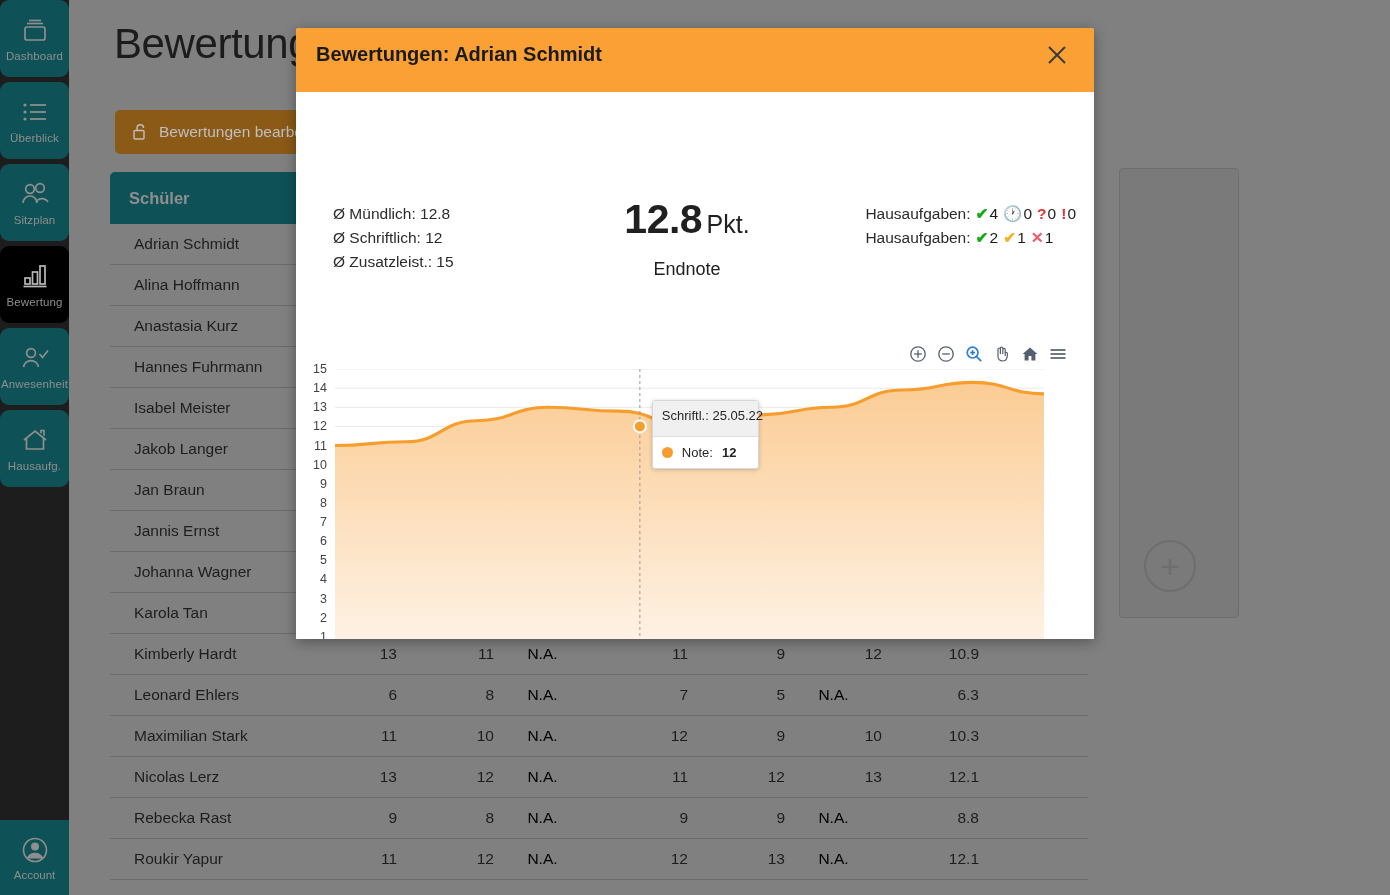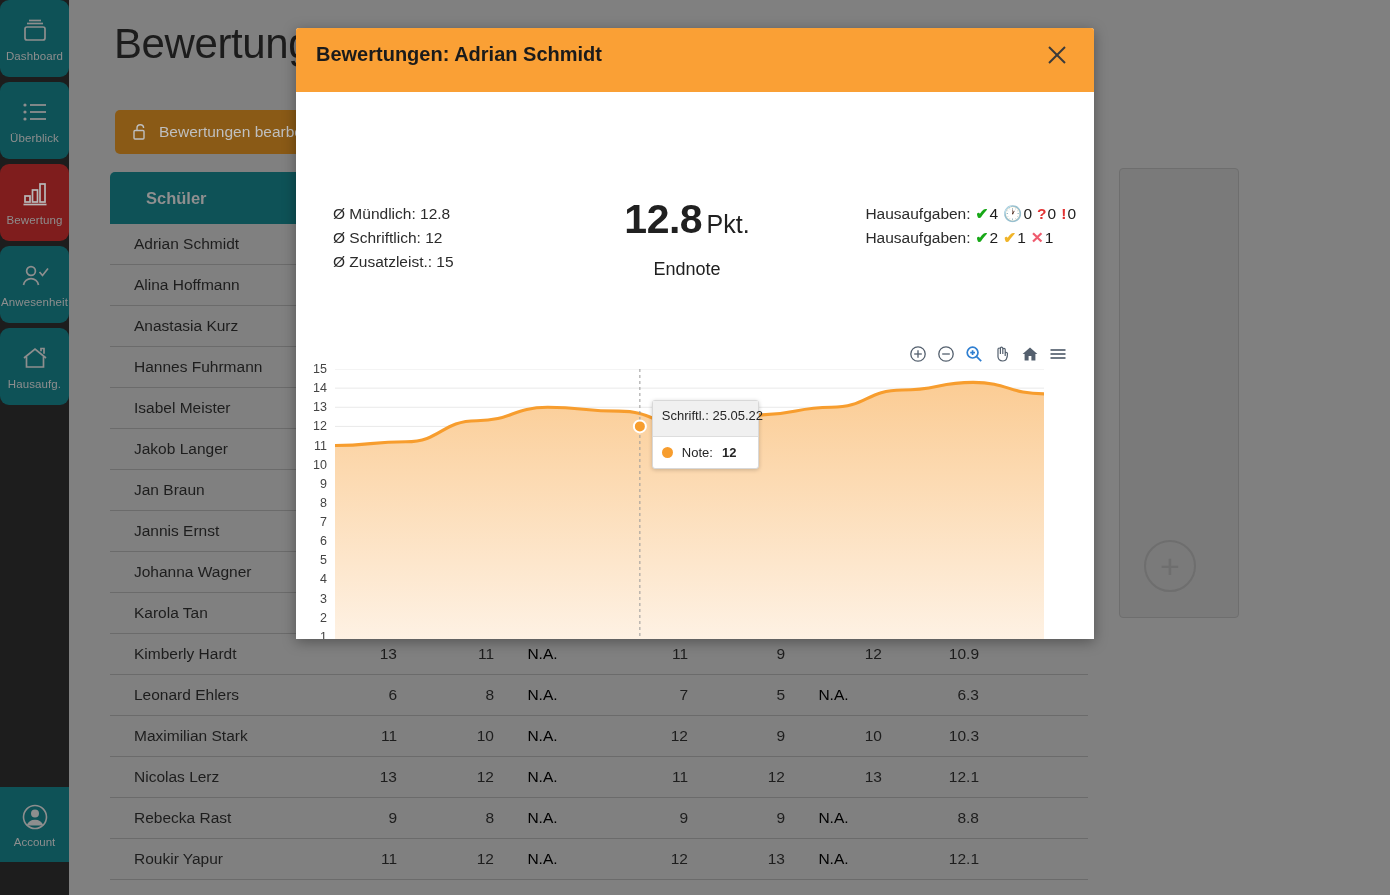--- a/index.html
+++ b/index.html
@@ -21,31 +21,30 @@
   .nav-item {
     width: 69px; height: 77px;
     background: #0e5257;
     border-radius: 9px;
     display: flex; flex-direction: column;
     align-items: center; justify-content: center;
     margin-bottom: 5px;
     color: #8e8e8e;
     cursor: pointer;
   }
-  .nav-item.active { background: #7f1d1d; }
+  .nav-item.active { background: #000000; }
   .nav-item .nav-ic { height: 30px; display: flex; align-items: center; justify-content: center; }
   .nav-item .nav-lb { font-size: 11.5px; margin-top: 5px; letter-spacing: .1px; }
   .nav-spacer { flex: 1 1 auto; }
   .nav-account {
     width: 69px; height: 75px;
     background: #0e5257;
     display: flex; flex-direction: column;
     align-items: center; justify-content: center;
     color: #8e8e8e; cursor: pointer;
-    margin-bottom: 33px;
   }
   .nav-account .nav-lb { font-size: 11.5px; margin-top: 4px; }
   svg.ic { display: block; }
 
   
   .page {
     position: absolute; left: 69px; top: 0;
     width: 1321px; height: 895px;
     background: #808080;
     overflow: hidden;
@@ -67,21 +66,21 @@
   .table-wrap {
     position: absolute; left: 41px; top: 172px;
     width: 978px;
   }
   .thead {
     height: 52px; background: #0e5257;
     border-radius: 5px 5px 0 0;
     display: flex; align-items: center;
     color: #8f8f8f; font-weight: bold; font-size: 16.5px;
   }
-  .thead .th-name { width: 190px; padding-left: 36px; }
+  .thead .th-name { width: 190px; padding-left: 19px; }
   .thead .th-n { width: 60px; text-align: center; }
   .trow {
     height: 41px;
     border-bottom: 1px solid #6b6b6b;
     display: flex; align-items: center;
     color: #1d1d1d; font-size: 15.5px;
     background: #808080;
   }
   .trow .c-name { width: 190px; padding-left: 24px; }
   .trow .c-val { width: 97px; text-align: right; }
@@ -202,20 +201,31 @@
           <circle cx="4" cy="11" r="1.6" fill="#8e8e8e" stroke="none"></circle>
           <circle cx="4" cy="18" r="1.6" fill="#8e8e8e" stroke="none"></circle>
           <line x1="9" y1="4" x2="25" y2="4"></line>
           <line x1="9" y1="11" x2="25" y2="11"></line>
           <line x1="9" y1="18" x2="25" y2="18"></line>
         </svg>
       </span>
       <span class="nav-lb">Überblick</span>
     </div>
 
+    <div class="nav-item">
+      <span class="nav-ic">
+        <svg class="ic" width="30" height="24" viewBox="0 0 30 24" fill="none" stroke="#8e8e8e" stroke-width="1.7">
+          <circle cx="10" cy="7" r="4.3"></circle>
+          <circle cx="20" cy="6" r="4.3"></circle>
+          <path d="M3 21a7 7 0 0 1 14 0"></path>
+          <path d="M16 20a7 7 0 0 1 12 0"></path>
+        </svg>
+      </span>
+      <span class="nav-lb">Sitzplan</span>
+    </div>
 
     <div class="nav-item active">
       <span class="nav-ic">
         <svg class="ic" width="28" height="26" viewBox="0 0 28 26" fill="none" stroke="#b8b8b8" stroke-width="1.7">
           <rect x="4" y="15" width="5" height="6"></rect>
           <rect x="11.5" y="9" width="5" height="12"></rect>
           <rect x="19" y="3" width="5" height="18"></rect>
           <line x1="2.5" y1="23.5" x2="25.5" y2="23.5"></line>
         </svg>
       </span>

